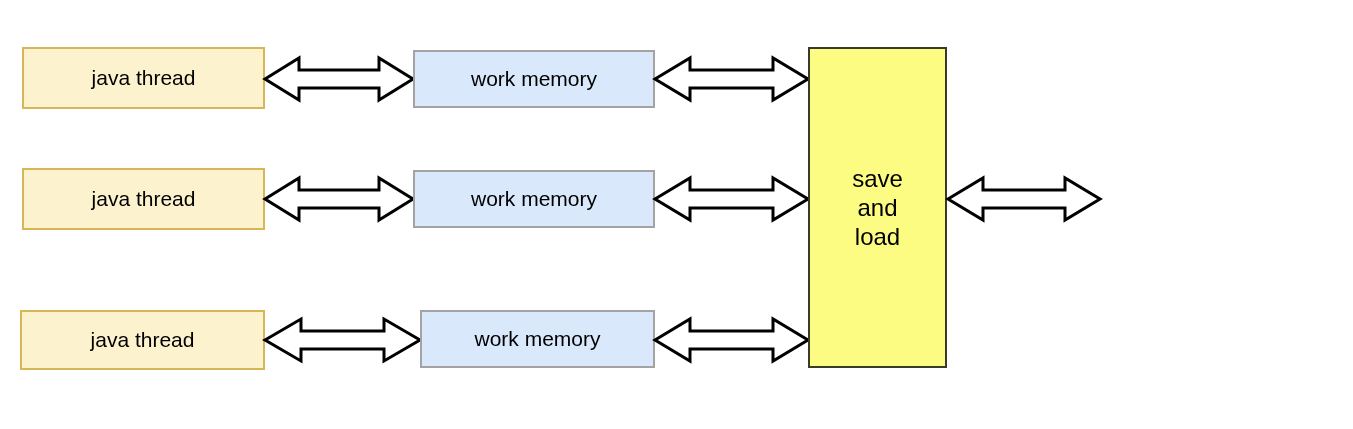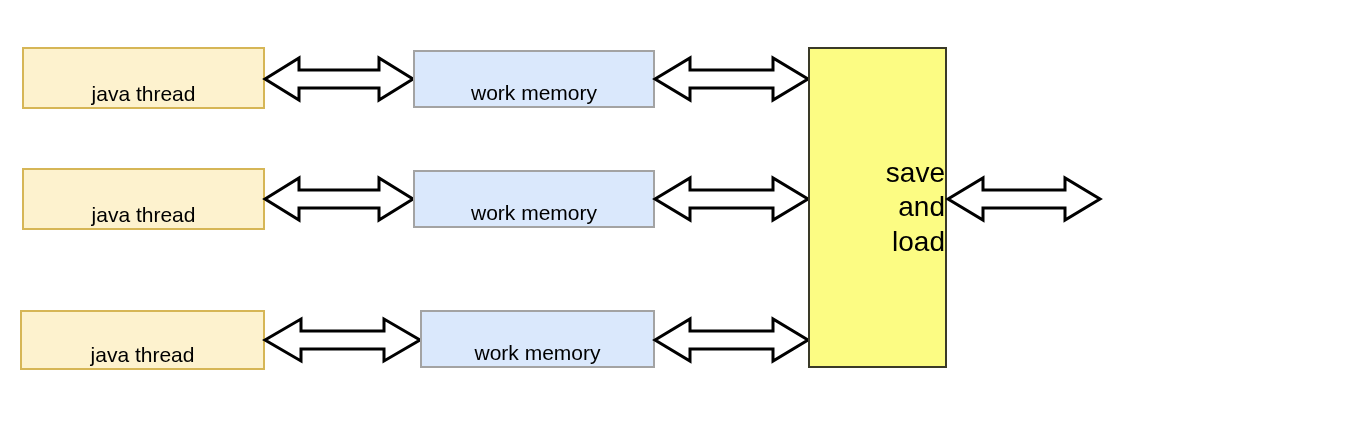--- a/index.html
+++ b/index.html
@@ -12,40 +12,40 @@
     width: 1353px;
     height: 429px;
     background: #ffffff;
     overflow: hidden;
     font-family: "Liberation Sans", sans-serif;
   }
   .node {
     position: absolute;
     box-sizing: border-box;
     display: flex;
-    align-items: flex-end;
+    align-items: center;
     justify-content: center;
     text-align: center;
     color: #000000;
     line-height: 1.22;
   }
   .thread-box {
     background: #FDF2CE;
     border: 2px solid #D6B656;
     font-size: 21px;
   }
   .work-box {
     background: #DAE8FC;
     border: 2px solid #a3a3a3;
     font-size: 21px;
   }
   .saveload-box {
     background: #FCFC83;
     border: 2px solid #3A3A28;
-    font-size: 28px;
+    font-size: 24px;
   }
   .ellipse-node {
     border-radius: 50%;
     border: 2px solid #A15679;
     background: linear-gradient(to bottom, #EDD2DE 0%, #E9C4D6 25%, #E5A6C2 60%, #E07BA8 100%);
     font-size: 21px;
   }
   .arrow {
     position: absolute;
   }

